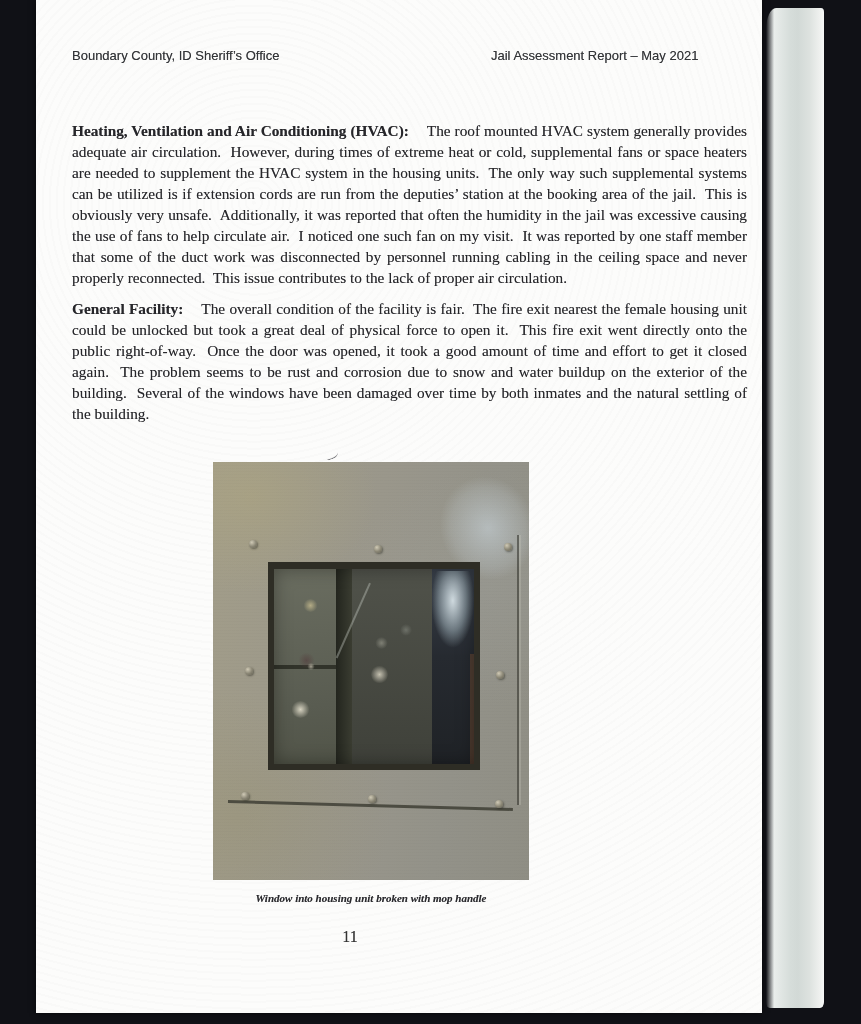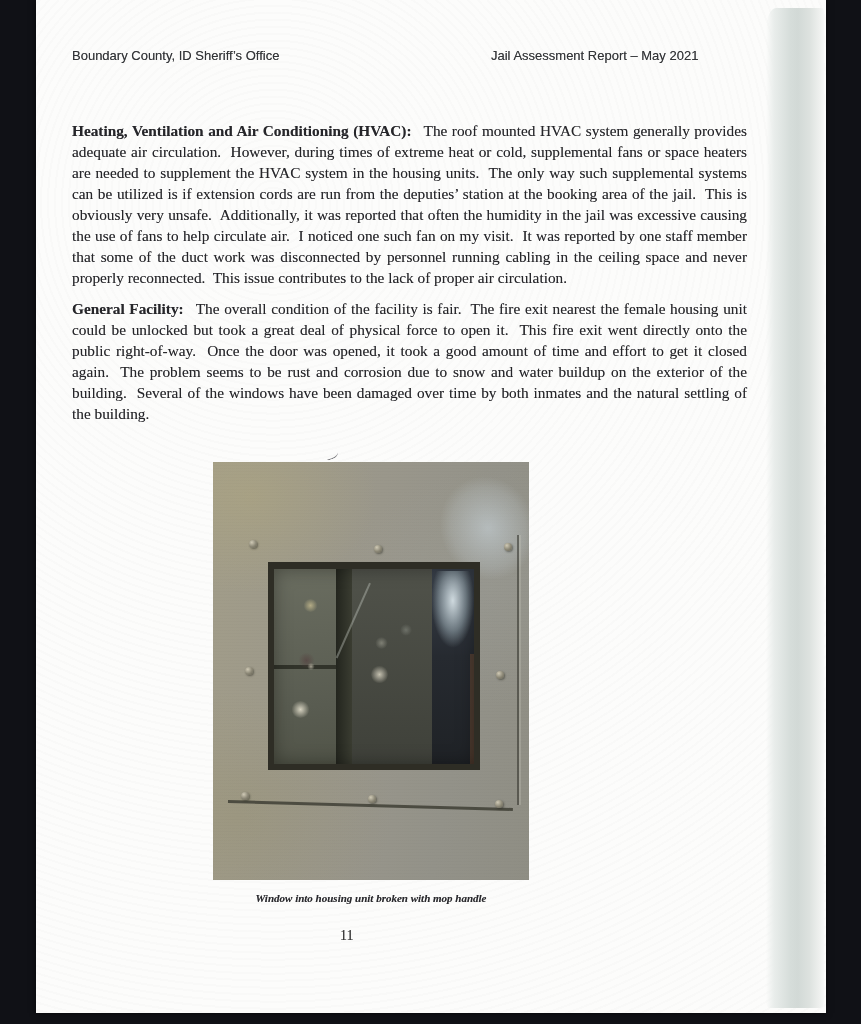--- a/index.html
+++ b/index.html
@@ -4,21 +4,21 @@
 <style>
   html,body{margin:0;padding:0;}
   body{
     width:861px;height:1024px;
     background:#101116;
     position:relative;
     overflow:hidden;
     font-family:"Liberation Serif", serif;
   }
   .page{
-    position:absolute;left:36px;top:0;width:790px;height:1013px;
+    position:absolute;left:36px;top:0;width:726px;height:1013px;
     background:#fcfcfb;
     background-image:repeating-radial-gradient(circle at 30% 20%, rgba(0,0,0,0.012) 0 2px, transparent 2px 7px);
     box-shadow:0 0 6px rgba(0,0,0,0.6);
   }
   
   .curl{
     position:absolute;left:730px;top:8px;width:58px;height:1000px;
     background:linear-gradient(to right,
       rgba(250,251,250,0) 0%, #e9edeb 14%, #d6ddda 42%, #d2d9d6 55%,
       #dde2df 75%, #eef0ee 92%, #f7f8f7 100%);
@@ -32,21 +32,21 @@
   }
   .header .h-left{position:absolute;left:0;top:0;white-space:nowrap;}
   .header .h-right{position:absolute;left:419px;top:0;white-space:nowrap;}
   .body-text{
     position:absolute;left:36px;top:120px;width:675px;
     font-size:15.3px;line-height:21px;color:#26262a;
     text-align:justify;
     text-shadow:0 0 0.3px rgba(20,20,25,0.4);
   }
   .body-text p{margin:0 0 10px 0;}
-  .lead{font-weight:bold;margin-right:12px;}
+  .lead{font-weight:bold;margin-right:18px;}
   
   .photo{
     position:absolute;left:177px;top:462px;width:316px;height:418px;
     overflow:hidden;
     filter:blur(0.3px) saturate(0.95);
     box-shadow:inset 0 2px 5px rgba(60,58,45,0.3), inset 0 0 30px rgba(70,68,55,0.15);
   }
   .photo-wall{
     position:absolute;inset:0;
     background:
@@ -120,22 +120,22 @@
     border-bottom:1.6px solid rgba(70,70,75,0.7);border-radius:0 0 60% 20%;
     transform:rotate(-18deg);}
   
   .caption{
     position:absolute;left:130px;top:892px;width:410px;
     text-align:center;font-style:italic;font-weight:bold;
     font-size:11px;color:#2a2a2e;
     text-shadow:0 0 0.3px rgba(20,20,25,0.4);
   }
   .pageno{
-    position:absolute;left:304px;top:928px;width:60px;
-    text-align:left;font-size:14px;color:#333;
+    position:absolute;left:284px;top:928px;width:60px;
+    text-align:center;font-size:16px;color:#333;
     text-shadow:0 0 0.4px rgba(20,20,25,0.45);
   }
 </style>
 </head>
 <body>
 
 <div class="page">
 
   <div class="header">
     <span class="h-left">Boundary County, ID Sheriff’s Office</span>

